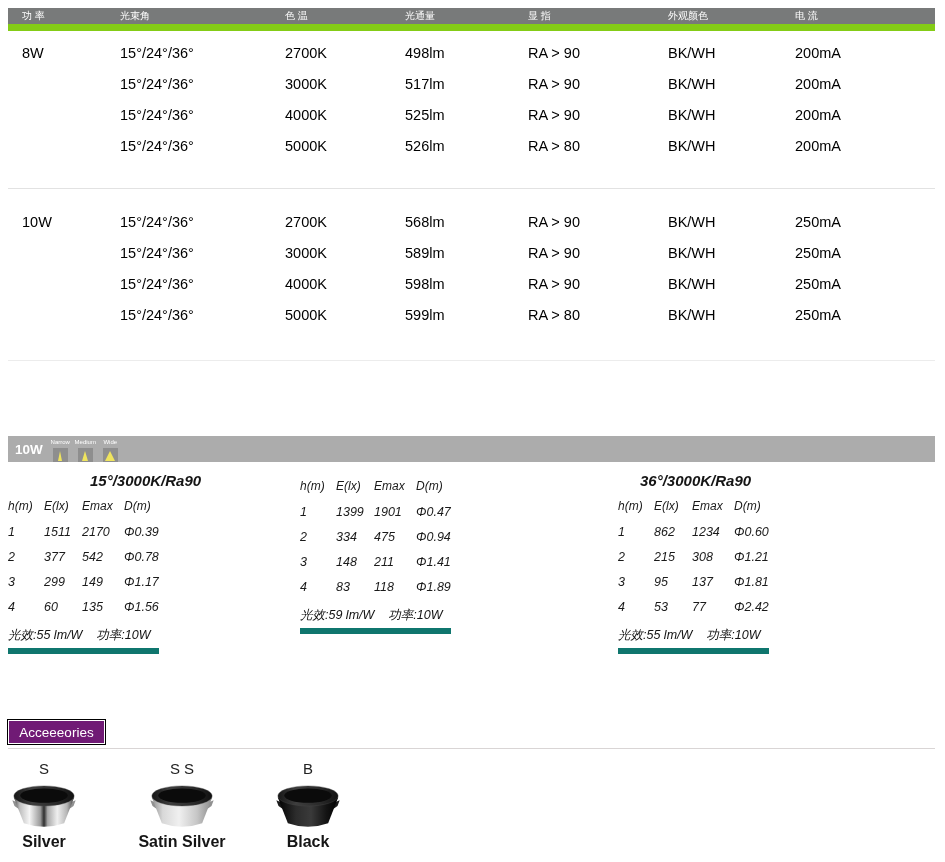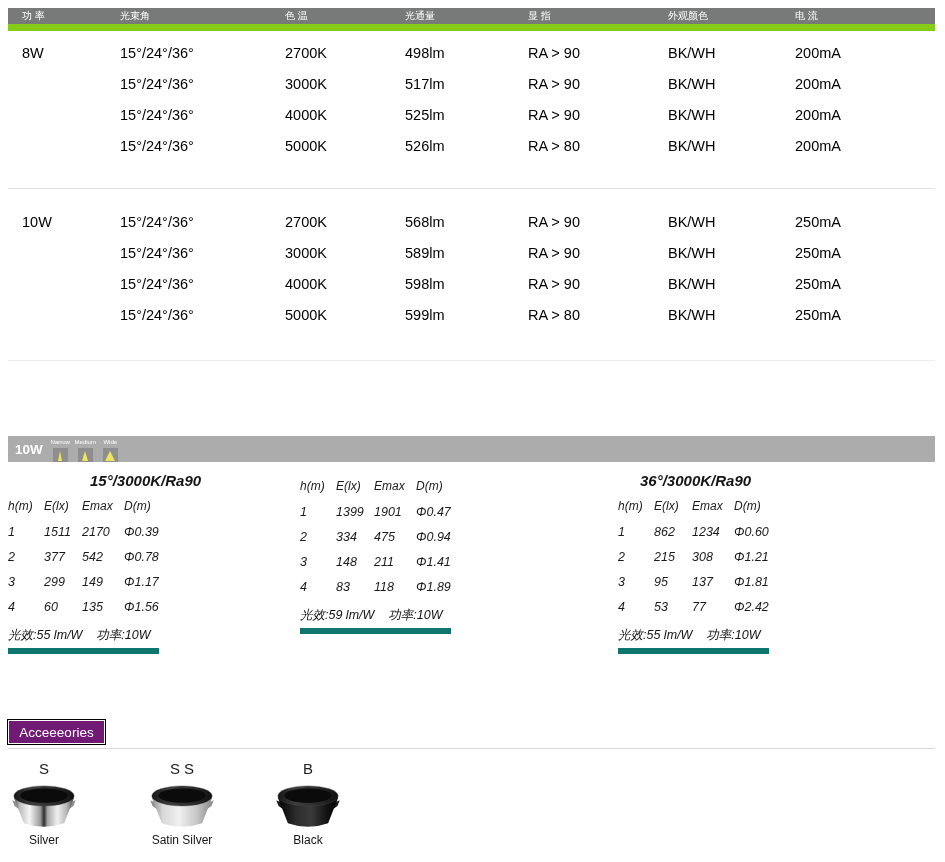--- a/index.html
+++ b/index.html
@@ -75,21 +75,21 @@
     position:absolute; left:8px; top:720px; width:97px; height:24px;
     background:#701a75; box-shadow:inset 0 0 0 1px #ffffff, 0 0 0 1px #000;
     display:flex; align-items:center; justify-content:center;
     color:#fff; font-size:13.5px; white-space:nowrap;
   }
   .acc-hr { position:absolute; left:8px; top:748px; width:927px; height:1px; background:#d9d5d5; }
   .acc-item { position:absolute; top:758px; width:72px; }
   .acc-item.a0 { left:8px; } .acc-item.a1 { left:146px; } .acc-item.a2 { left:272px; }
   .acc-code { display:flex; justify-content:center; font-size:15px; color:#222; line-height:22px; white-space:pre; }
   .acc-ring { margin-top:3px; display:flex; justify-content:center; }
-  .acc-name { margin-top:4px; display:flex; justify-content:center; font-size:12px; font-weight:normal; color:#151515; white-space:nowrap; }
+  .acc-name { margin-top:4px; display:flex; justify-content:center; font-size:16px; font-weight:bold; color:#151515; white-space:nowrap; }
 </style>
 </head>
 <body>
 
 <div class="sheet">
 
   <div class="spec-header" id="spec-header">
       <div class="hcell">功 率</div>
       <div class="hcell">光束角</div>
       <div class="hcell">色 温</div>

